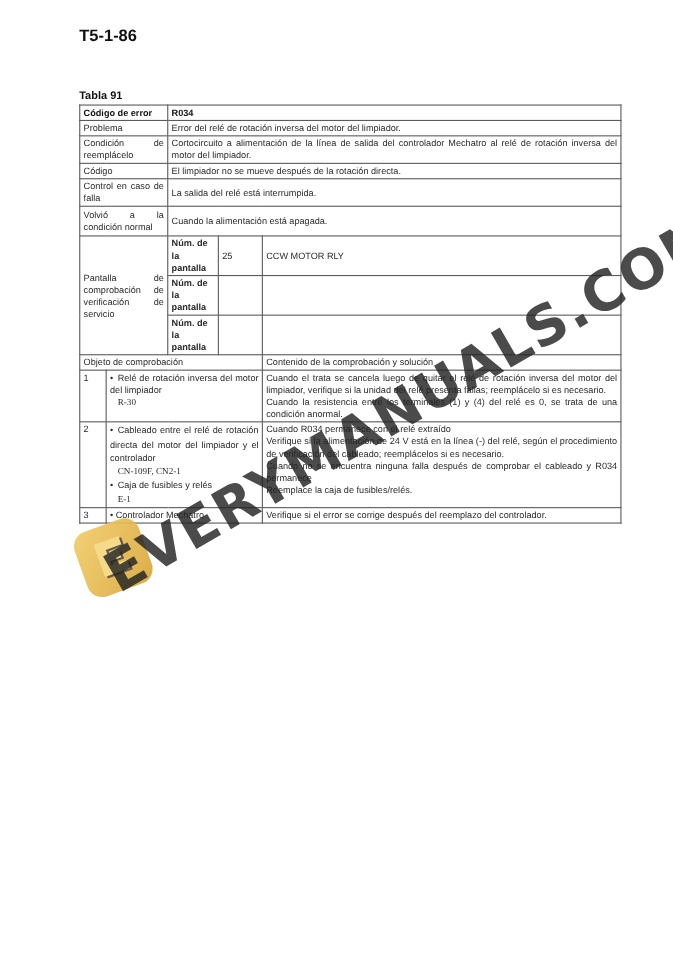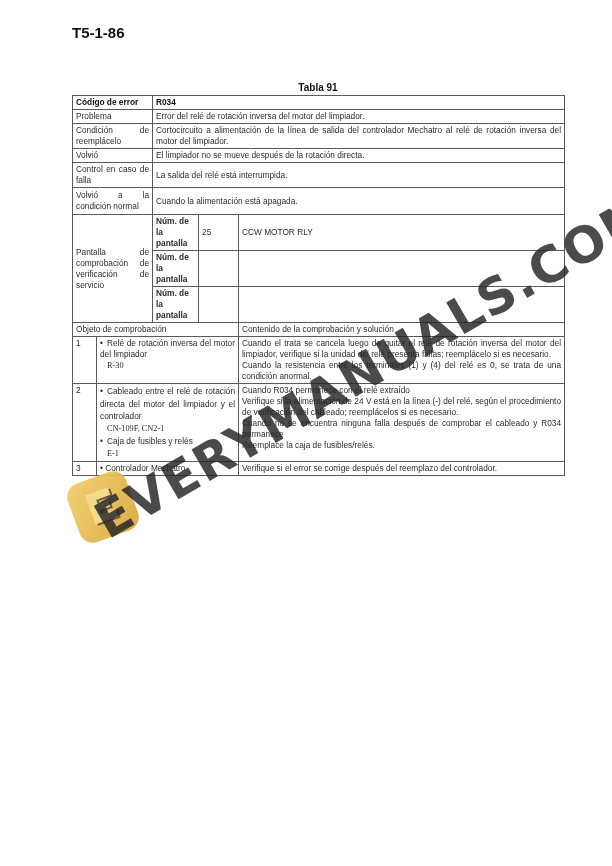--- a/index.html
+++ b/index.html
@@ -1,19 +1,19 @@
 <!DOCTYPE html>
 <html><head>
 <meta charset="utf-8">
 <style>
   html, body { margin: 0; padding: 0; background: #ffffff; }
   body { width: 612px; height: 866px; position: relative; overflow: hidden;
          font-family: "Liberation Sans", sans-serif; color: #222; }
   .page-id { position: absolute; left: 72px; top: 24px; font-size: 15px; font-weight: bold; color: #111; }
-  .table-title { position: absolute; left: 72px; width: 492px; top: 82px; text-align: center;
+  .table-title { position: absolute; left: 72px; width: 492px; top: 82px; text-align: left;
                  font-size: 10px; font-weight: bold; color: #111; }
   table.main { position: absolute; left: 72px; top: 95px; width: 492px; border-collapse: collapse;
                table-layout: fixed; font-size: 8.3px; line-height: 11px; }
   table.main td { border: 1px solid #5a5a5a; padding: 1px 3px; vertical-align: middle; color: #2b2b2b; }
   .lbl { text-align: justify; text-align-last: justify; }
   .lbl.last-left { text-align-last: left; }
   .bold { font-weight: bold; color: #111 !important; margin-left: 12px; }
   .center { text-align: left; }
   .top { vertical-align: top !important; }
   .just { text-align: justify; margin-top: 30px; }
@@ -50,21 +50,21 @@
   </tr>
   <tr>
     <td colspan="2">Problema</td>
     <td colspan="3">Error del relé de rotación inversa del motor del limpiador.</td>
   </tr>
   <tr>
     <td colspan="2" class="lbl last-left">Condición de reemplácelo</td>
     <td colspan="3" class="just">Cortocircuito a alimentación de la línea de salida del controlador Mechatro al relé de rotación inversa del motor del limpiador.</td>
   </tr>
   <tr>
-    <td colspan="2">Volvió</td>
+    <td colspan="2">Código</td>
     <td colspan="3">El limpiador no se mueve después de la rotación directa.</td>
   </tr>
   <tr>
     <td colspan="2" class="lbl last-left">Control en caso de falla</td>
     <td colspan="3">La salida del relé está interrumpida.</td>
   </tr>
   <tr>
     <td colspan="2" class="lbl last-left" style="height:24px">Volvió a la condición normal</td>
     <td colspan="3">Cuando la alimentación está apagada.</td>
   </tr>

